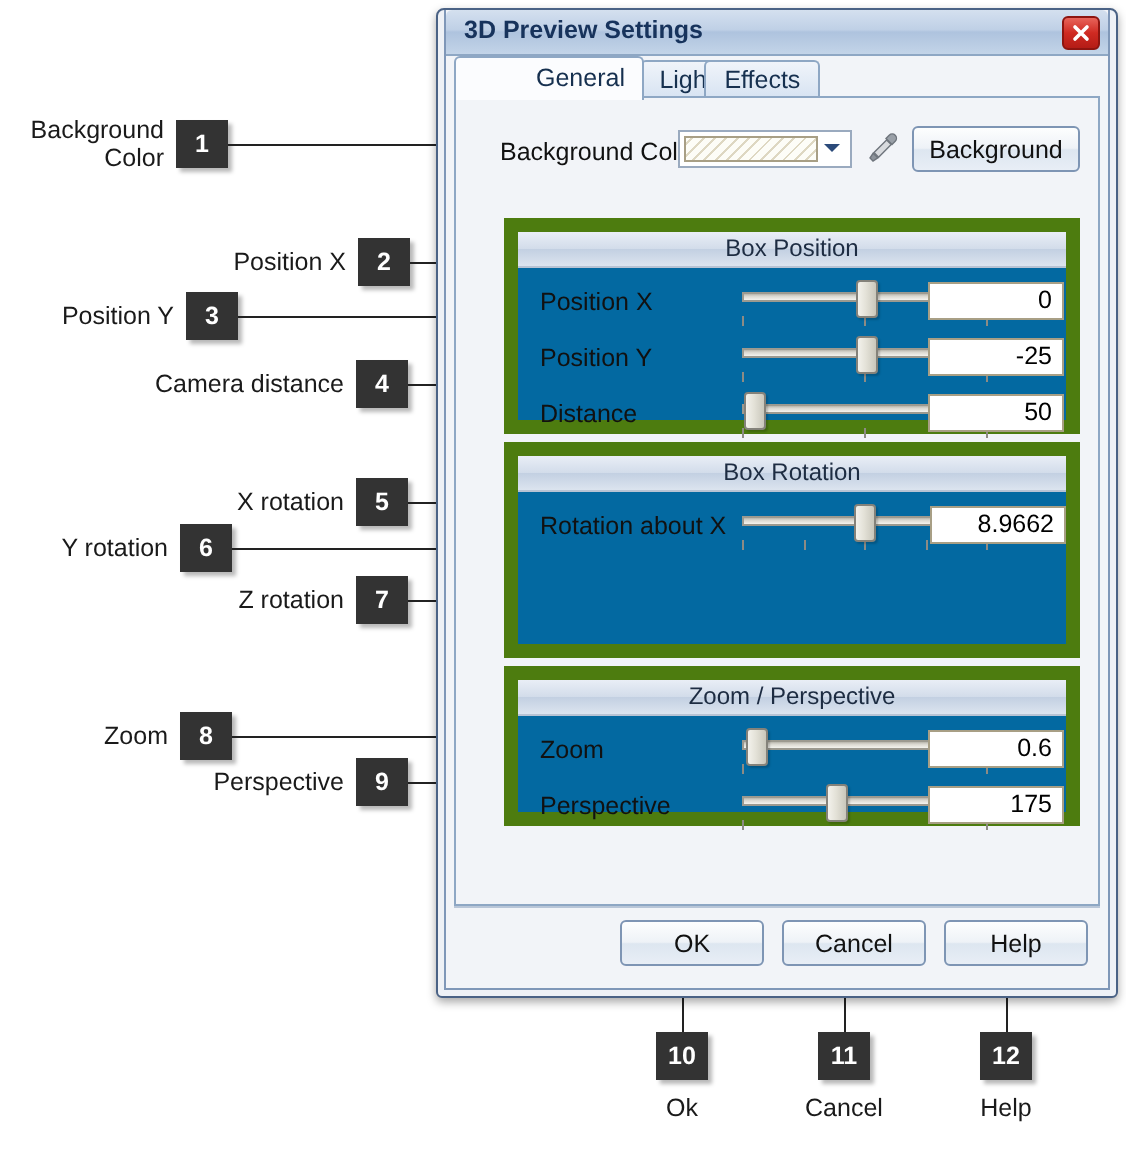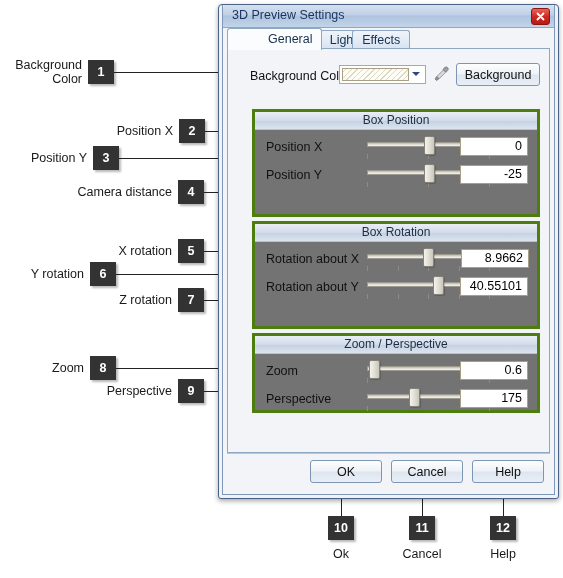--- a/index.html
+++ b/index.html
@@ -76,21 +76,21 @@
     height: 22px;
     background: linear-gradient(to bottom, #d4e0ef 0%, #bfd0e6 45%, #aec3de 50%, #c3d4e8 100%);
     border-bottom: 1px solid #8ea7c4;
     border-radius: 3px 3px 0 0;
   }
   .title-text {
     position: absolute;
     left: 9px; top: 3px;
     font-family: "Liberation Sans", sans-serif;
     font-size: 12.5px;
-    font-weight: normal;
+    font-weight: bold;
     color: #17335c;
   }
   .close-btn {
     position: absolute;
     right: 4px; top: 3px;
     width: 17px; height: 15px;
     background: linear-gradient(to bottom, #e8645a 0%, #cf2a22 50%, #b41c16 100%);
     border: 1px solid #8d1510;
     border-radius: 3px;
     display: flex; align-items: center; justify-content: center;
@@ -203,22 +203,22 @@
     border-radius: 3px;
     cursor: pointer;
     box-sizing: border-box;
   }
 
   
   .group {
     position: absolute;
     left: 24px;
     width: 288px;
-    border: 3px solid #4d7c0f;
-    background: #737373;
+    border: 7px solid #4d7c0f;
+    background: #0369a1;
     box-sizing: border-box;
   }
   .group-header {
     height: 17px;
     background: linear-gradient(to bottom, #e9eef6 0%, #d2dcea 50%, #c3d0e2 51%, #dce4ef 100%);
     border-bottom: 1px solid #b7c3d4;
     text-align: center;
     font-size: 12px;
     line-height: 17px;
     color: #1d2c42;
@@ -405,50 +405,48 @@
                 <div class="srow-label">Position Y</div>
                 <div class="slider" style="left: 112px; width: 122px;">
                   <div class="slider-track"></div>
                   <div class="tick" style="left: 0%;"></div>
                   <div class="tick" style="left: 50%;"></div>
                   <div class="tick" style="left: 100%;"></div>
                   <div class="slider-thumb" style="left: 50%;"></div>
                 </div>
                 <div class="valuebox" style="left: 205px;">-25</div>
               </div>
+              <div class="srow" style="top: 59px;">
+                <div class="srow-label">Distance</div>
+                <div class="slider" style="left: 112px; width: 122px;">
+                  <div class="slider-track"></div>
+                  <div class="tick" style="left: 0%;"></div>
+                  <div class="tick" style="left: 50%;"></div>
+                  <div class="tick" style="left: 100%;"></div>
+                  <div class="slider-thumb" style="left: 4%;"></div>
+                </div>
+                <div class="valuebox" style="left: 205px;">50</div>
+              </div>
             </div>
           </div>
           <div class="group" style="top: 172px; height: 108px;">
             <div class="group-header">Box Rotation</div>
             <div class="group-body" style="height: 90px;">
               <div class="srow" style="top: 3px;">
                 <div class="srow-label">Rotation about X</div>
                 <div class="slider" style="left: 112px; width: 122px;">
                   <div class="slider-track"></div>
                   <div class="tick" style="left: 0%;"></div>
                   <div class="tick" style="left: 25%;"></div>
                   <div class="tick" style="left: 50%;"></div>
                   <div class="tick" style="left: 75%;"></div>
                   <div class="tick" style="left: 100%;"></div>
                   <div class="slider-thumb" style="left: 49%;"></div>
                 </div>
                 <div class="valuebox" style="left: 206px;">8.9662</div>
-              </div>
-              <div class="srow" style="top: 31px;">
-                <div class="srow-label">Rotation about Y</div>
-                <div class="slider" style="left: 112px; width: 122px;">
-                  <div class="slider-track"></div>
-                  <div class="tick" style="left: 0%;"></div>
-                  <div class="tick" style="left: 25%;"></div>
-                  <div class="tick" style="left: 50%;"></div>
-                  <div class="tick" style="left: 75%;"></div>
-                  <div class="tick" style="left: 100%;"></div>
-                  <div class="slider-thumb" style="left: 57%;"></div>
-                </div>
-                <div class="valuebox" style="left: 205px;">40.55101</div>
               </div>
             </div>
           </div>
           <div class="group" style="top: 284px; height: 80px;">
             <div class="group-header">Zoom / Perspective</div>
             <div class="group-body" style="height: 62px;">
               <div class="srow" style="top: 3px;">
                 <div class="srow-label">Zoom</div>
                 <div class="slider" style="left: 112px; width: 122px;">
                   <div class="slider-track"></div>

